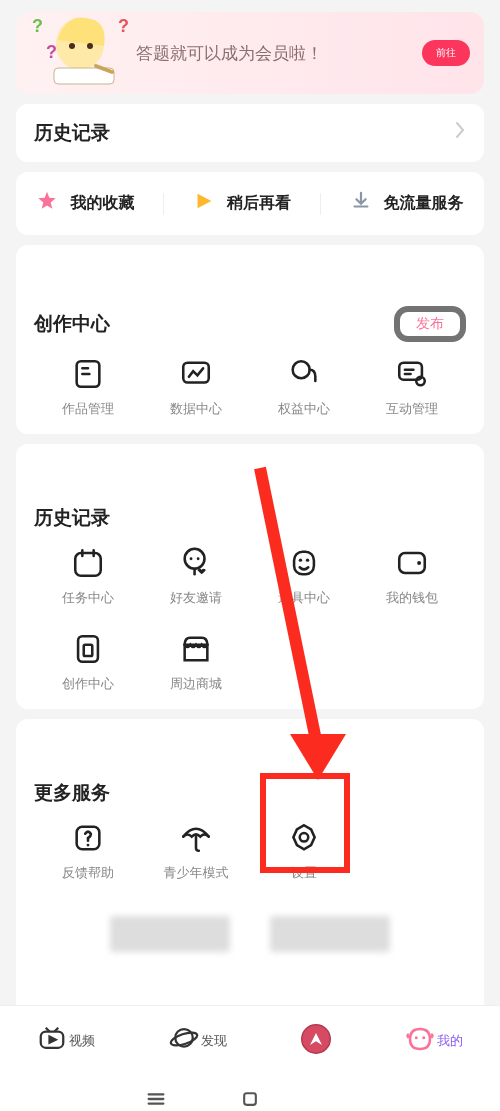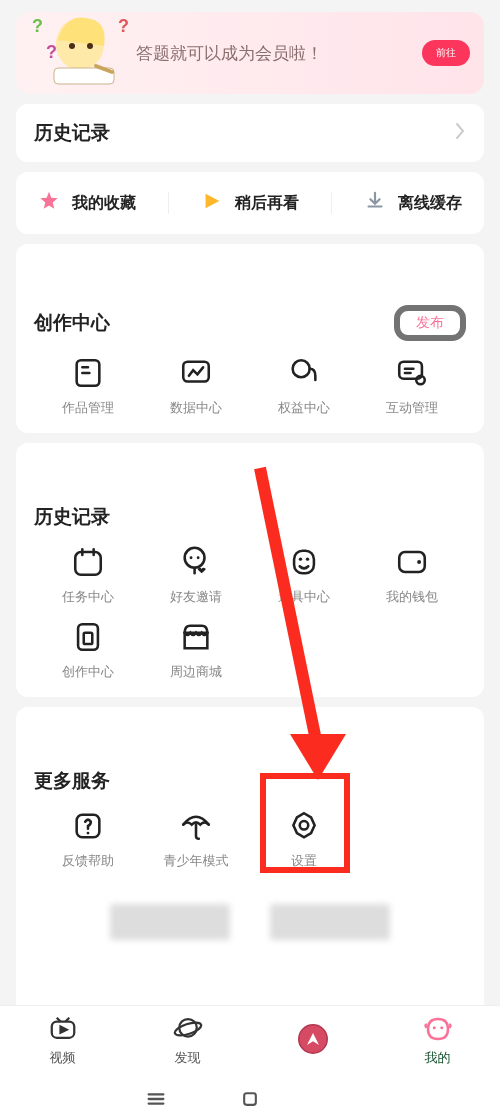--- a/index.html
+++ b/index.html
@@ -37,20 +37,21 @@
     font-size: 10px;
     padding: 6px 14px;
     border-radius: 16px;
   }
   
   .card {
     background: #fff;
     margin: 10px 16px;
     border-radius: 12px;
     padding: 16px 18px;
+    font-family: Liberation Mono, monospace;
   }
   .history {
     display: flex;
     align-items: center;
     font-size: 19px;
     font-weight: 600;
   }
   .history .chev { margin-left:auto; color:#ccc; font-size:20px; }
   
   .quick { display:flex; justify-content:space-around; align-items:center; padding:18px 8px; }
@@ -61,21 +62,21 @@
   .sect-head .title { font-size:19px; font-weight:600; }
   .sect-head .pub {
     margin-left:auto;
     border:6px solid #737373;
     color:#fb7299;
     font-size:14px;
     padding:3px 16px;
     border-radius:14px;
   }
   
-  .grid { display:grid; grid-template-columns:repeat(4,1fr); row-gap:13px; }
+  .grid { display:grid; grid-template-columns:repeat(4,1fr); row-gap:24px; }
   .gi { display:flex; flex-direction:column; align-items:center; gap:8px; }
   .gi .lab { font-size:13px; color:#888; }
   .gi svg { width:34px; height:34px; }
   .gi .iconwrap { width:36px; height:36px; display:flex; align-items:center; justify-content:center; }
   
   .arrow {
     position:absolute;
     left:250px; top:446px;
     pointer-events:none;
   }
@@ -90,23 +91,23 @@
   .blurrow { display:flex; gap:40px; justify-content:center; margin-top:34px; }
   .blur { width:120px; height:36px; background:#ddd; filter:blur(3px); border-radius:3px; }
   
   .nav {
     position:absolute; bottom:48px; left:0; right:0;
     height:70px;
     display:flex; justify-content:space-around; align-items:center;
     background:#fff;
     border-top:1px solid #eee;
   }
-  .nav .ni { display:flex; flex-direction:column; align-items:center; gap:2px; font-size:13px; color:#555; }
+  .nav .ni { display:flex; flex-direction:row; align-items:center; gap:2px; font-size:13px; color:#555; }
   .nav .ni svg { width:30px; height:30px; }
-  .nav .active { color:#14532d; }
+  .nav .active { color:#8b5cf6; }
   
   .sysbar {
     position:absolute; bottom:0; left:0; right:0;
     height:48px; display:flex; justify-content:center; align-items:center; gap:70px;
     background:#fff;
   }
   .sysbar .s { width:24px; height:24px; display:flex; align-items:center; justify-content:center; }
   .wrap { position:relative; width:500px; height:1111px; }
 </style>
 </head>
@@ -159,21 +160,21 @@
     </span>
     <span>稍后再看</span>
   </div>
   <div class="div"></div>
   <div class="item">
     <span>
       <svg width="22" height="22" viewBox="0 0 24 24">
             <path d="M12 3 V14 M7 10 L12 15 L17 10 M5 18 H19" fill="none" stroke="#8a96a3" stroke-width="2.4" stroke-linecap="round"></path>
           </svg>
     </span>
-    <span>离线缓存</span>
+    <span>免流量服务</span>
   </div>
 </div>
 
 <div class="card">
   <div class="sect-head">
     <span class="title">创作中心</span>
     <span class="pub">发布</span>
   </div>
   <div class="grid">
     <div class="gi">

